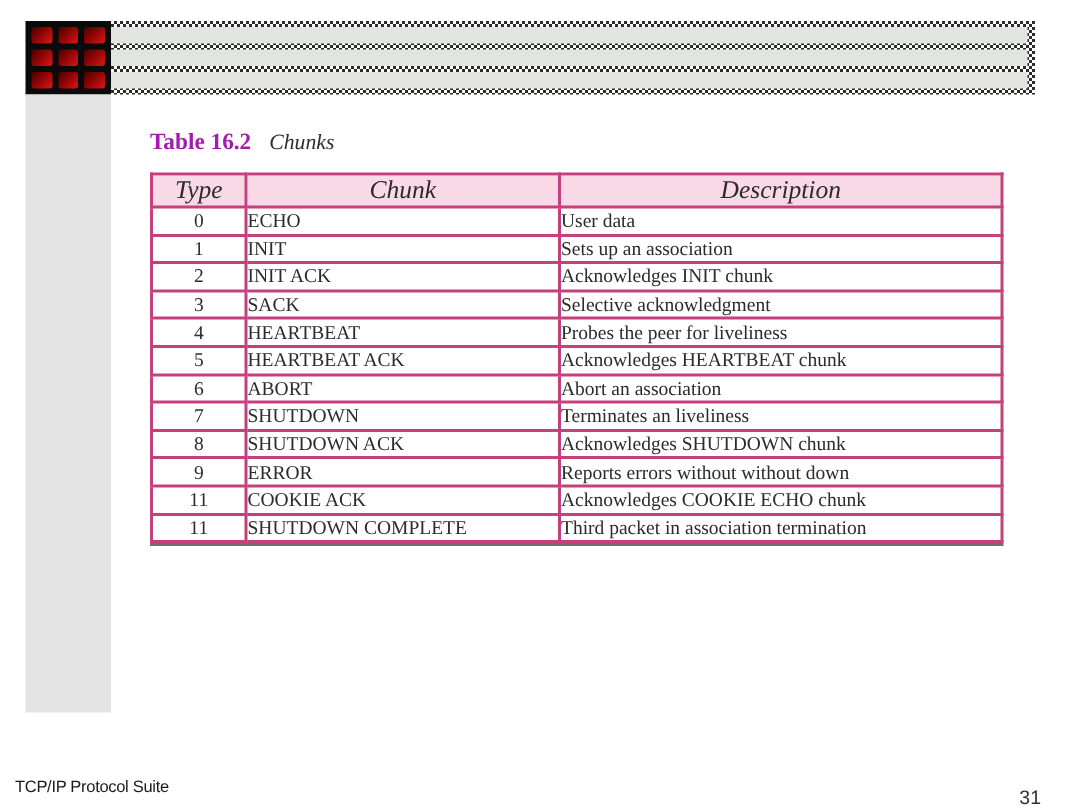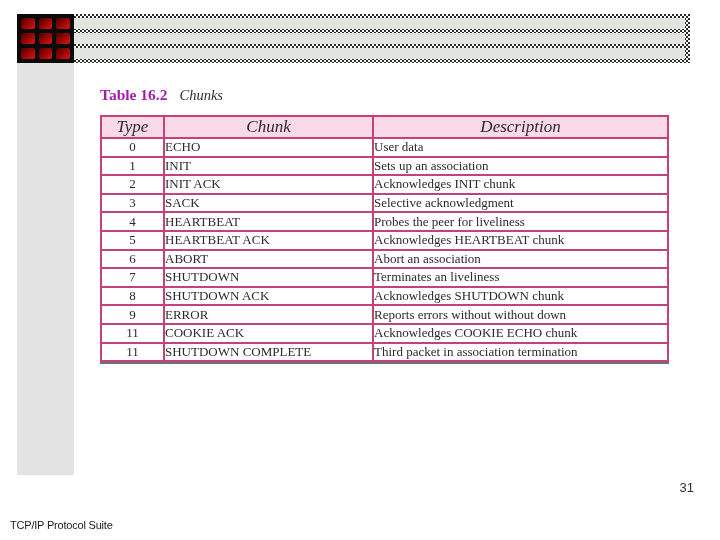--- a/index.html
+++ b/index.html
@@ -106,21 +106,21 @@
     position: absolute;
     left: 10px; top: 509px;
     font-family: "Liberation Sans", sans-serif;
     font-size: 11px;
     color: #1a1a1a;
     letter-spacing: -0.2px;
     margin-top: 10px;
   }
   .page-number {
     position: absolute;
-    right: 26px; top: 480px;
+    right: 26px; top: 524px;
     font-family: "Liberation Sans", sans-serif;
     font-size: 13px;
     color: #333333;
   }
 </style>
 </head>
 <body>
 
 <div class="slide">
 

